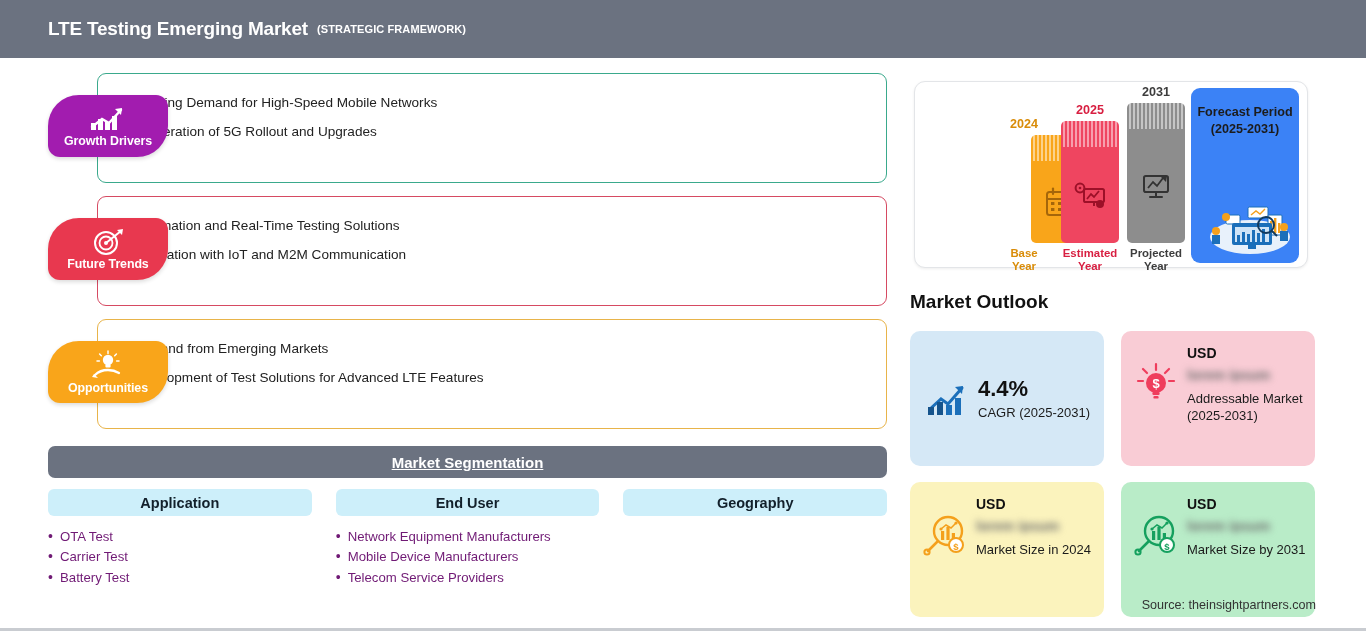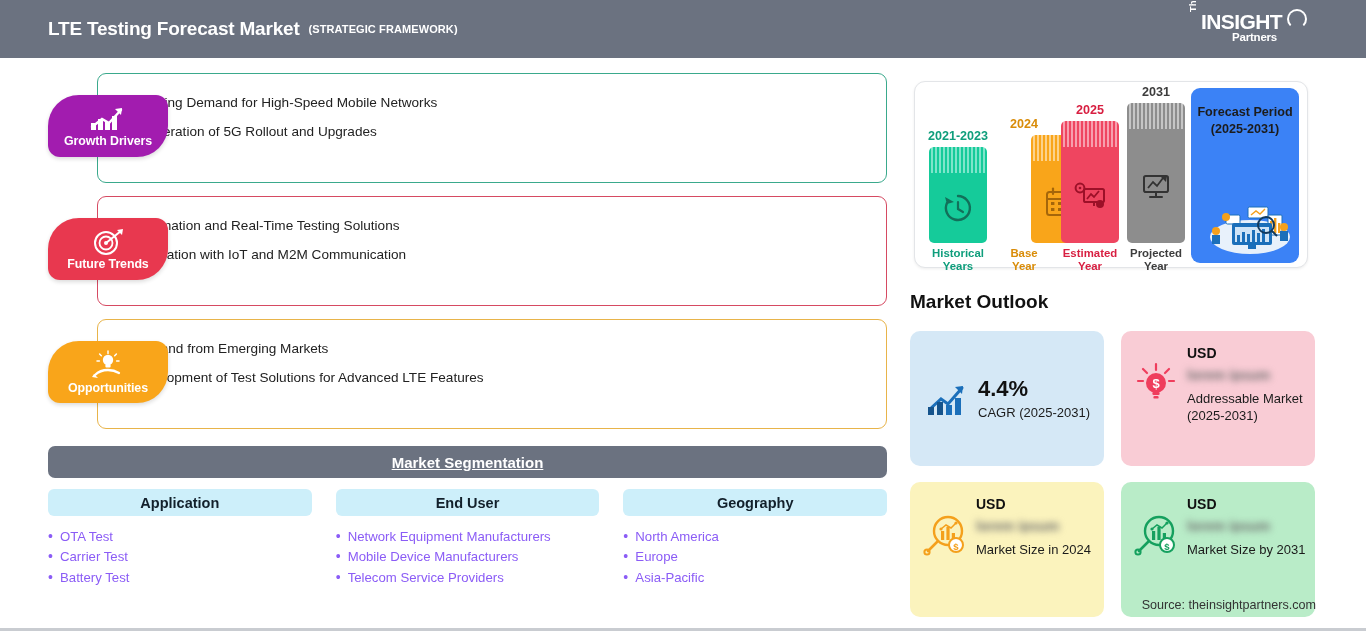--- a/index.html
+++ b/index.html
@@ -96,21 +96,21 @@
   }
   .seg-col { width: 265px; }
   .seg-head {
     height: 27px; background: #cdeffa; border-radius: 6px;
     display:flex; align-items:center; justify-content:center;
     font-size: 14.5px; font-weight: bold; color: #12202b;
   }
   .seg-list { list-style: none; margin-top: 11px; }
   .seg-list li {
     position: relative; padding-left: 12px;
-    font-size: 13.2px; color: #8b5cf6; line-height: 1.55;
+    font-size: 13.2px; color: #701a75; line-height: 1.55;
   }
   .seg-list li::before {
     content: "•"; position: absolute; left: 0; top: -1px; font-size: 14px;
   }
 
   
   .tl-card {
     position: absolute; left: 914px; top: 81px;
     width: 394px; height: 187px;
     background: #fff; border: 1px solid #e3e5e8; border-radius: 11px;
@@ -186,28 +186,22 @@
     position: absolute; left: 0; top: 628px; width: 1366px; height: 3px;
     background: #c9ccd1;
   }
 </style>
 </head>
 <body>
 
 <div class="page">
 
   <div class="header">
-    <span class="header-title">LTE Testing Forecast Market</span>
+    <span class="header-title">LTE Testing Emerging Market</span>
     <span class="header-sub">(STRATEGIC FRAMEWORK)</span>
-    <div class="logo">
-      <span class="logo-the">The</span>
-      <span class="logo-insight">INSIGHT</span>
-      <span class="logo-partners">Partners</span>
-      <span class="logo-ring"></span>
-    </div>
   </div>
 
   <div id="strat-host">
       <div class="strat-panel" style="top: 73px; height: 110px; border-color: rgb(58, 169, 140); padding: 19px 20px;">
         <ul>
           <li>Growing Demand for High-Speed Mobile Networks</li>
           <li>Proliferation of 5G Rollout and Upgrades</li>
         </ul>
       </div>
       <div class="badge" style="top: 95px; background: #a21caf;">
@@ -280,45 +274,25 @@
       <div class="seg-col">
         <div class="seg-head">End User</div>
         <ul class="seg-list">
           <li>Network Equipment Manufacturers</li>
           <li>Mobile Device Manufacturers</li>
           <li>Telecom Service Providers</li>
         </ul>
       </div>
       <div class="seg-col">
         <div class="seg-head">Geography</div>
-        <ul class="seg-list">
-          <li>North America</li>
-          <li>Europe</li>
-          <li>Asia-Pacific</li>
-        </ul>
       </div>
     </div>
 
   <div class="tl-card">
     <div class="tl-bars" id="tl-host">
-        <div class="tl-item" style="left: 4px;">
-          <div class="tl-year" style="bottom: 100px; color: rgb(15, 158, 124);">2021-2023</div>
-          <div class="tl-bar" style="height: 96px;">
-            <div class="tl-stripe" style="background: repeating-linear-gradient(90deg, rgb(21, 203, 154) 0px, rgb(21, 203, 154) 2px, rgb(127, 229, 203) 2px, rgb(127, 229, 203) 4px);"></div>
-            <div class="tl-body" style="height: 70px; background: rgb(21, 203, 154);">
-              <svg width="34" height="34" viewBox="0 0 34 34">
-                <path d="M17 5 a12 12 0 1 1 -11 7" stroke="#12705a" stroke-width="2.4" fill="none" stroke-linecap="round"></path>
-                <path d="M4 6 L6 13 L13 11 Z" fill="#12705a"></path>
-                <line x1="17" y1="11" x2="17" y2="18" stroke="#12705a" stroke-width="2.2" stroke-linecap="round"></line>
-                <line x1="17" y1="18" x2="22" y2="21" stroke="#12705a" stroke-width="2.2" stroke-linecap="round"></line>
-              </svg>
-            </div>
-          </div>
-          <div class="tl-cap" style="color: rgb(15, 158, 124);">Historical<br>Years</div>
-        </div>
         <div class="tl-item" style="left: 70px; padding-left: 36px;">
           <div class="tl-year" style="bottom: 112px; color: rgb(217, 140, 8);">2024</div>
           <div class="tl-bar" style="height: 108px;">
             <div class="tl-stripe" style="background: repeating-linear-gradient(90deg, rgb(249, 165, 26) 0px, rgb(249, 165, 26) 2px, rgb(252, 210, 140) 2px, rgb(252, 210, 140) 4px);"></div>
             <div class="tl-body" style="height: 82px; background: rgb(249, 165, 26);">
               <svg width="32" height="32" viewBox="0 0 32 32">
                 <rect x="3" y="6" width="26" height="23" rx="2.5" fill="none" stroke="#a5660a" stroke-width="2"></rect>
                 <line x1="3" y1="13" x2="29" y2="13" stroke="#a5660a" stroke-width="2"></line>
                 <line x1="9" y1="2.5" x2="9" y2="8" stroke="#a5660a" stroke-width="2.2" stroke-linecap="round"></line>
                 <line x1="23" y1="2.5" x2="23" y2="8" stroke="#a5660a" stroke-width="2.2" stroke-linecap="round"></line>

